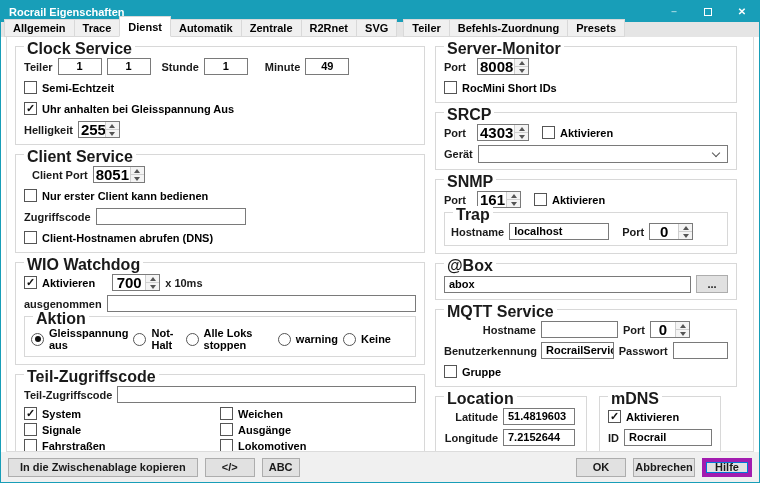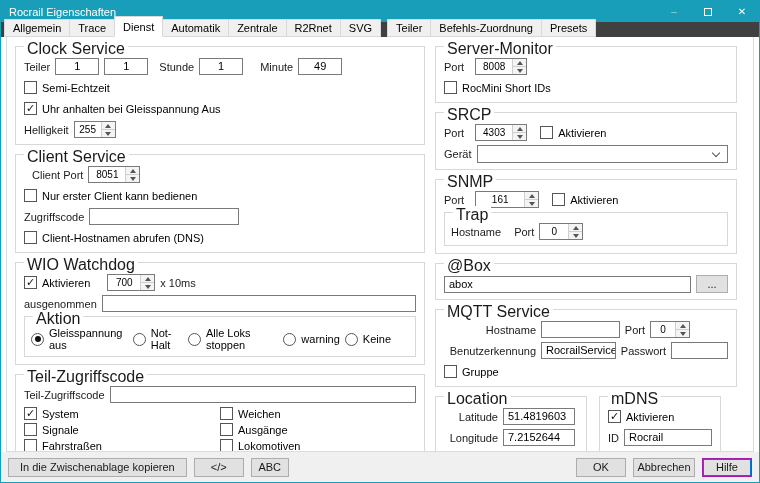--- a/index.html
+++ b/index.html
@@ -1,28 +1,28 @@
 <!DOCTYPE html>
 <html><head>
 <meta charset="utf-8">
 <style>
   * { box-sizing: border-box; margin: 0; padding: 0; }
   body { font-family: "Liberation Sans", sans-serif; background: #888; }
   .win { width: 760px; height: 483px; border: 1px solid #189EB8; background: #fff;
-         display: flex; flex-direction: column; overflow: hidden; }
+         display: flex; flex-direction: column; overflow: hidden; font-weight: bold; }
   
   .titlebar { height: 21px; background: #189EB8; color: #fff; display: flex;
               align-items: center; flex: none; }
   .caption { font-size: 11px; padding-left: 8px; flex: 1; }
   .tbtn { width: 34px; height: 21px; display: flex; align-items: center; justify-content: center;
           color: #fff; font-size: 10px; }
   .tbtn.min { opacity: .55; }
   .max-glyph { width: 8px; height: 8px; border: 1px solid #fff; display: inline-block; }
   
-  .tabstrip { background: #404040; display: flex; align-items: flex-end; padding: 3px 3px 0 3px;
+  .tabstrip { background: #e5e5e5; display: flex; align-items: flex-end; padding: 3px 3px 0 3px;
               height: 15px; flex: none; }
   .tab { font-size: 11px; padding: 2px 8px 3px 8px; background: #f0f0f0;
          border: 1px solid #d9d9d9; margin-right: -1px; height: 18px; }
   .tab.active { background: #fff; border-bottom: 1px solid #fff; height: 21px;
                 position: relative; z-index: 2; padding-top: 4px; }
   .tabgap { width: 7px; }
   
   .content { flex: 1; margin: 0 5px; border: 1px solid #dcdcdc; border-top: none;
              background: #fff; display: flex; gap: 10px; padding: 9px 8px 4px 8px; overflow: hidden; }
   .col { display: flex; flex-direction: column; }
@@ -42,21 +42,21 @@
   .lblr { text-align: right; flex: none; }
   .ml { margin-left: auto; }
   .sp { flex: 1; }
   
   .txt { background: #fff; border: 1px solid #7a7a7a; height: 17px; line-height: 15px;
          font-size: 11px; padding: 0 4px; white-space: nowrap; overflow: hidden; }
   .txt.c { text-align: center; }
   .txt.fl { flex: 1; }
   
   .spin { display: inline-flex; border: 1px solid #7a7a7a; height: 17px; background: #fff; flex: none; }
-  .spin .val { flex: 1; font-size: 10px; line-height: 15px; text-align: center; padding: 0 2px;
+  .spin .val { flex: 1; font-size: 15px; line-height: 15px; text-align: center; padding: 0 2px;
                overflow: hidden; }
   .sb { width: 14px; display: flex; flex-direction: column; border-left: 1px solid #cfcfcf; }
   .su, .sd { flex: 1; display: flex; align-items: center; justify-content: center; background: #f4f4f4; }
   .su { border-bottom: 1px solid #cfcfcf; }
   .tu { width: 0; height: 0; border-left: 3px solid transparent; border-right: 3px solid transparent;
         border-bottom: 4px solid #555; }
   .td { width: 0; height: 0; border-left: 3px solid transparent; border-right: 3px solid transparent;
         border-top: 4px solid #555; }
   
   .ck { display: inline-flex; align-items: center; gap: 5px; font-size: 11px; }
@@ -69,21 +69,21 @@
   
   .combo { flex: 1; border: 1px solid #7a7a7a; height: 18px; background: #fff;
            display: flex; align-items: center; }
   .chev { width: 6px; height: 6px; border-right: 1px solid #555; border-bottom: 1px solid #555;
           transform: rotate(45deg); margin-left: auto; margin-right: 8px; margin-top: -2px; }
   
   .btn { background: #e1e1e1; border: 1px solid #adadad; font-size: 11px; height: 19px;
          display: inline-flex; align-items: center; justify-content: center; padding: 0 11px;
          white-space: nowrap; flex: none; color: #1a1a1a; }
   .btn.sm { width: 32px; height: 18px; padding: 0; }
-  .btn.def { border: 1px solid #a21caf; box-shadow: inset 0 0 0 1px #0078D7; }
+  .btn.def { border: 4px solid #a21caf; box-shadow: inset 0 0 0 1px #0078D7; }
   
   .twocol { display: flex; }
   .twocol .c2 { width: 50%; display: flex; flex-direction: column; gap: 3px; }
   .radior { justify-content: space-between; padding-right: 18px; }
   .grprow { display: flex; gap: 12px; align-items: stretch; }
   .grprow .group { margin-bottom: 9px; }
   
   .footer { height: 30px; background: #f0f0f0; flex: none; display: flex; align-items: center;
             gap: 7px; padding: 0 7px; }
 </style>
@@ -345,40 +345,41 @@
             <span></span>
             <span class="chev"></span>
           </span>
         </div>
       </div>
 
       <div class="group">
         <span class="gt">SNMP</span>
         <div class="r">
           <span class="lb">Port</span>
-          <span class="spin" style="width:64px;margin-left:6px">
+          <span class="spin" style="width:44px;margin-left:6px">
             <span class="val">161</span>
             <span class="sb">
                 <span class="su">
                   <i class="tu"></i>
                 </span>
                 <span class="sd">
                   <i class="td"></i>
                 </span>
               </span>
           </span>
           <span class="ck" style="margin-left:8px">
             <span class="cb"></span>
             <span>Aktivieren</span>
           </span>
         </div>
         <div class="group inner" style="margin-bottom:2px">
           <span class="gt">Trap</span>
           <div class="r" style="margin-bottom:1px">
             <span class="lb">Hostname</span>
+            <span class="txt" style="width:100px">localhost</span>
             <span class="lb" style="margin-left:8px">Port</span>
             <span class="spin" style="width:44px">
               <span class="val">0</span>
               <span class="sb">
                   <span class="su">
                     <i class="tu"></i>
                   </span>
                   <span class="sd">
                     <i class="td"></i>
                   </span>

